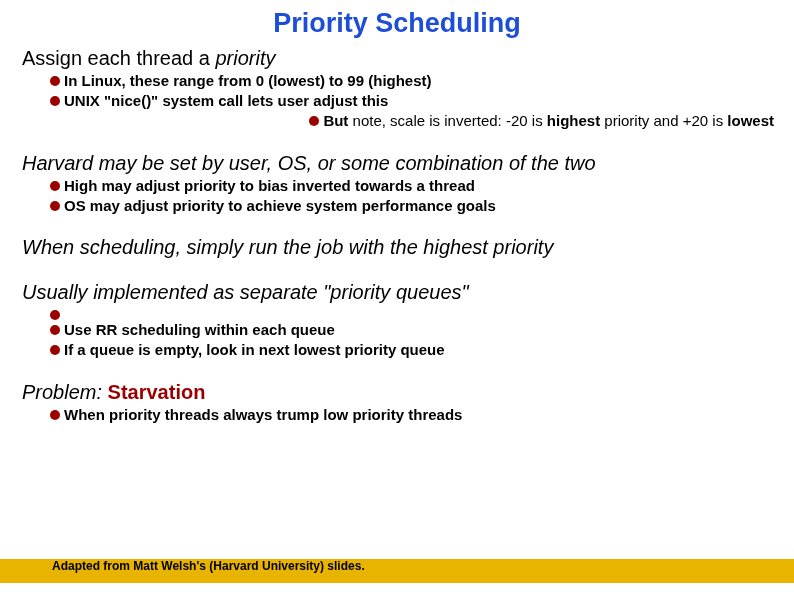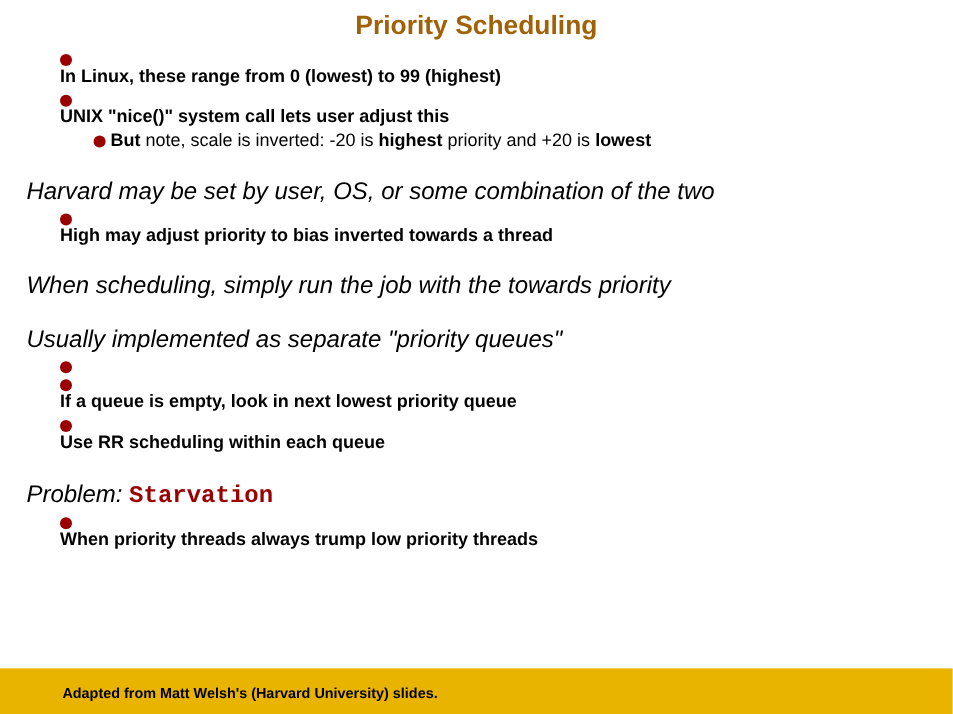--- a/index.html
+++ b/index.html
@@ -11,44 +11,44 @@
     position: relative;
   }
   .slide {
     width: 794px;
     height: 595px;
     position: relative;
     padding: 0;
   }
   .title {
     text-align: center;
-    color: #a16207;
-    font-size: 22px;
+    color: #1d4ed8;
+    font-size: 27px;
     font-weight: bold;
     padding-top: 8px;
     padding-bottom: 6px;
   }
   .content {
     padding-left: 22px;
     padding-right: 20px;
   }
   .h1 {
     font-size: 20px;
     color: #000;
     margin-top: 2px;
     margin-bottom: 2px;
   }
   .h1 .italic { font-style: italic; }
-  .h1 .starv { color: #9b0000; font-weight: bold; font-family: Liberation Mono, monospace; }
+  .h1 .starv { color: #9b0000; font-weight: bold; }
   .sub {
     padding-left: 28px;
-    flex-direction: column;
   }
   .subsub {
     padding-left: 56px;
+    justify-content: flex-end;
   }
   .bitem {
     display: flex;
     align-items: flex-start;
     font-size: 15px;
     line-height: 1.25;
     color: #000;
     margin-top: 1px;
   }
   .dot {
@@ -60,72 +60,77 @@
     margin-top: 4px;
     margin-right: 4px;
   }
   .btext { }
   .btext .bold { font-weight: bold; }
   .gap { height: 20px; }
   .gap-sm { height: 18px; }
   .footer {
     position: absolute;
     left: 0;
-    bottom: 0;
+    bottom: 12px;
     width: 794px;
-    height: 38px;
+    height: 24px;
     background: #e8b400;
   }
   .footer-text {
     position: absolute;
     left: 52px;
     bottom: 10px;
     font-size: 12px;
     font-weight: bold;
     color: #000;
   }
 </style>
 </head>
 <body>
 
 <div class="slide">
   <div class="title">Priority Scheduling</div>
   <div class="content" id="content-root">
+      <div class="h1">Assign each thread a <span class="italic">priority</span></div>
       <div class="bitem sub">
         <span class="dot"></span>
         <span class="btext"><span class="bold">In Linux, these range from 0 (lowest) to 99 (highest)</span></span>
       </div>
       <div class="bitem sub">
         <span class="dot"></span>
         <span class="btext"><span class="bold">UNIX "nice()" system call lets user adjust this</span></span>
       </div>
       <div class="bitem subsub">
         <span class="dot"></span>
         <span class="btext"><span class="bold">But</span><span> note, scale is inverted: -20 is </span><span class="bold">highest</span><span> priority and +20 is </span><span class="bold">lowest</span></span>
       </div>
       <div class="gap"></div>
       <div class="h1"><span class="italic">Harvard may be set by user, OS, or some combination of the two</span></div>
       <div class="bitem sub">
         <span class="dot"></span>
         <span class="btext"><span class="bold">High</span><span class="bold"> may adjust priority to bias inverted towards a thread</span></span>
       </div>
+      <div class="bitem sub">
+        <span class="dot"></span>
+        <span class="btext"><span class="bold">OS</span><span class="bold"> may adjust priority to achieve system performance goals</span></span>
+      </div>
       <div class="gap-sm"></div>
-      <div class="h1"><span class="italic">When scheduling, simply run the job with the towards priority</span></div>
+      <div class="h1"><span class="italic">When scheduling, simply run the job with the highest priority</span></div>
       <div class="gap-sm"></div>
       <div class="h1"><span class="italic">Usually implemented as separate "priority queues"</span></div>
       <div class="bitem sub">
         <span class="dot"></span>
       </div>
       <div class="bitem sub">
         <span class="dot"></span>
-        <span class="btext"><span class="bold">If a queue is empty, look in next lowest priority queue</span></span>
+        <span class="btext"><span class="bold">Use RR scheduling within each queue</span></span>
       </div>
       <div class="bitem sub">
         <span class="dot"></span>
-        <span class="btext"><span class="bold">Use RR scheduling within each queue</span></span>
+        <span class="btext"><span class="bold">If a queue is empty, look in next lowest priority queue</span></span>
       </div>
       <div class="gap"></div>
       <div class="h1"><span class="italic">Problem: </span><span class="starv">Starvation</span></div>
       <div class="bitem sub">
         <span class="dot"></span>
         <span class="btext"><span class="bold">When</span><span class="bold"> priority threads always trump low priority threads</span></span>
       </div>
     </div>
   <div class="footer">
     <div class="footer-text">Adapted from Matt Welsh's (Harvard University) slides.</div>

